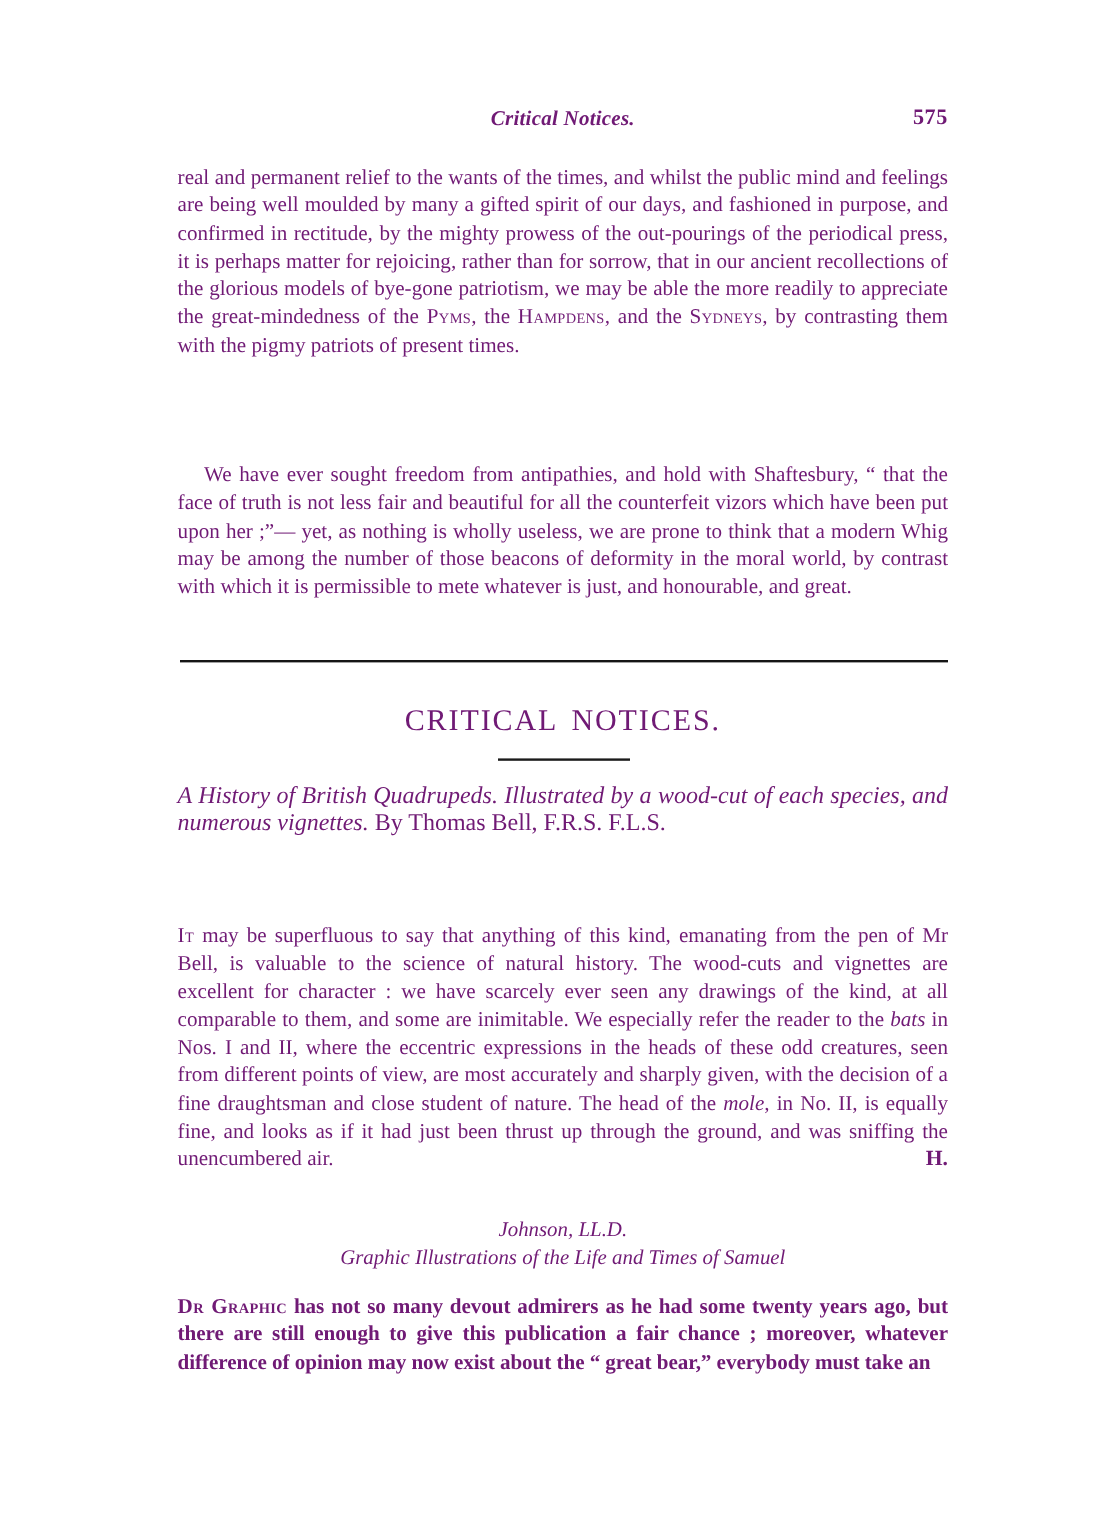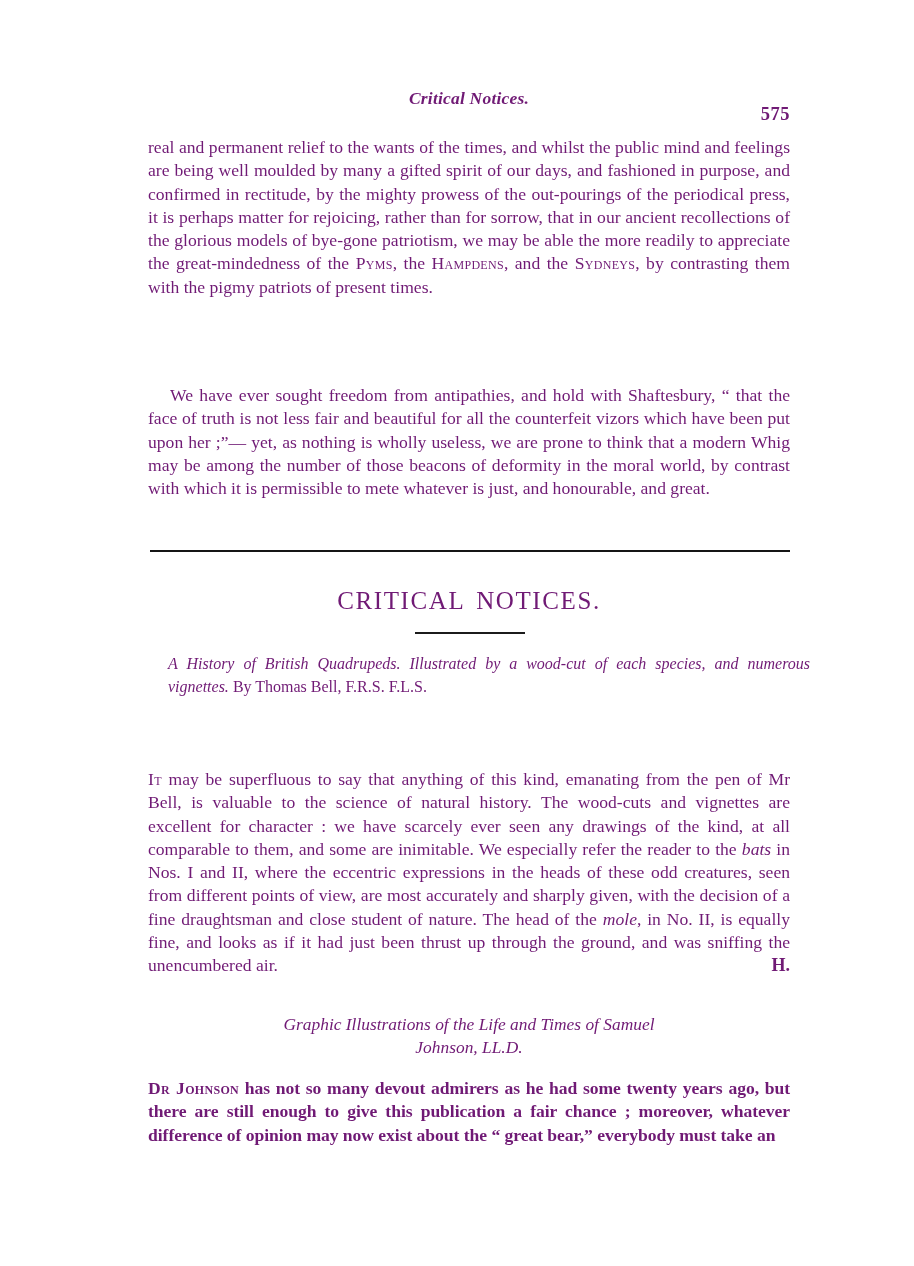--- a/index.html
+++ b/index.html
@@ -37,21 +37,20 @@
     font-size: 17.5px;
     letter-spacing: 0.2px;
   }
   .running-head .rh-folio {
     position: absolute;
     right: 0;
     top: 0;
     font-weight: bold;
     font-size: 18.5px;
     letter-spacing: 0.5px;
-    margin-top: 16px;
   }
 
   
   .textblock {
     position: absolute;
     left: 148px;
     width: 642px;
     font-size: 17.6px;
     line-height: 23.3px;
     text-align: justify;
@@ -107,25 +106,24 @@
     font-size: 25px;
     letter-spacing: 1.6px;
     word-spacing: 4px;
   }
 
   
   .book-heading {
     position: absolute;
     left: 148px;
     width: 642px;
-    font-size: 16px;
+    font-size: 20px;
     line-height: 23px;
     font-style: italic;
     text-align: justify;
-    margin-left: 20px;
   }
   .book-heading .roman {
     font-style: normal;
   }
   .book-heading.hang {
     text-indent: 0;
     padding-left: 0;
   }
 
   .book-heading-center {
@@ -184,22 +182,22 @@
 
   <div class="book-heading hang" style="top:652px;">
     <span id="rev1head"><span class="it">A History of British Quadrupeds.  Illustrated by a wood-cut of each species, and numerous vignettes.  </span><span class="roman">By Thomas Bell, F.R.S. F.L.S.</span></span>
   </div>
 
   <div class="textblock" style="top:768px;">
     <p id="rev1body"><span class="sc">It</span><span> may be superfluous to say that anything of this kind, emanating from the pen of Mr Bell, is valuable to the science of natural history.  The wood-cuts and vignettes are excellent for character : we have scarcely ever seen any drawings of the kind, at all comparable to them, and some are inimitable.  We especially refer the reader to the </span><span class="it">bats</span><span> in Nos. I and II, where the eccentric expressions in the heads of these odd creatures, seen from different points of view, are most accurately and sharply given, with the decision of a fine draughtsman and close student of nature.  The head of the </span><span class="it">mole</span><span>, in No. II, is equally fine, and looks as if it had just been thrust up through the ground, and was sniffing the unencumbered air.</span><span class="inline-sig">H.</span></p>
   </div>
 
   <div class="book-heading-center" style="top:1013px;">
+    <div>Johnson, LL.D.</div>
     <div>Graphic Illustrations of the Life and Times of Samuel</div>
-    <div>Johnson, LL.D.</div>
   </div>
 
   <div class="textblock heavy" style="top:1077px;">
-    <p id="rev2body"><span class="sc">Dr Johnson</span><span> has not so many devout admirers as he had some twenty years ago, but there are still enough to give this publication a fair chance ; moreover, whatever difference of opinion may now exist about the “ great bear,” everybody must take an</span></p>
+    <p id="rev2body"><span class="sc">Dr Graphic</span><span> has not so many devout admirers as he had some twenty years ago, but there are still enough to give this publication a fair chance ; moreover, whatever difference of opinion may now exist about the “ great bear,” everybody must take an</span></p>
   </div>
 
 
 </div>
 
 </body></html>

